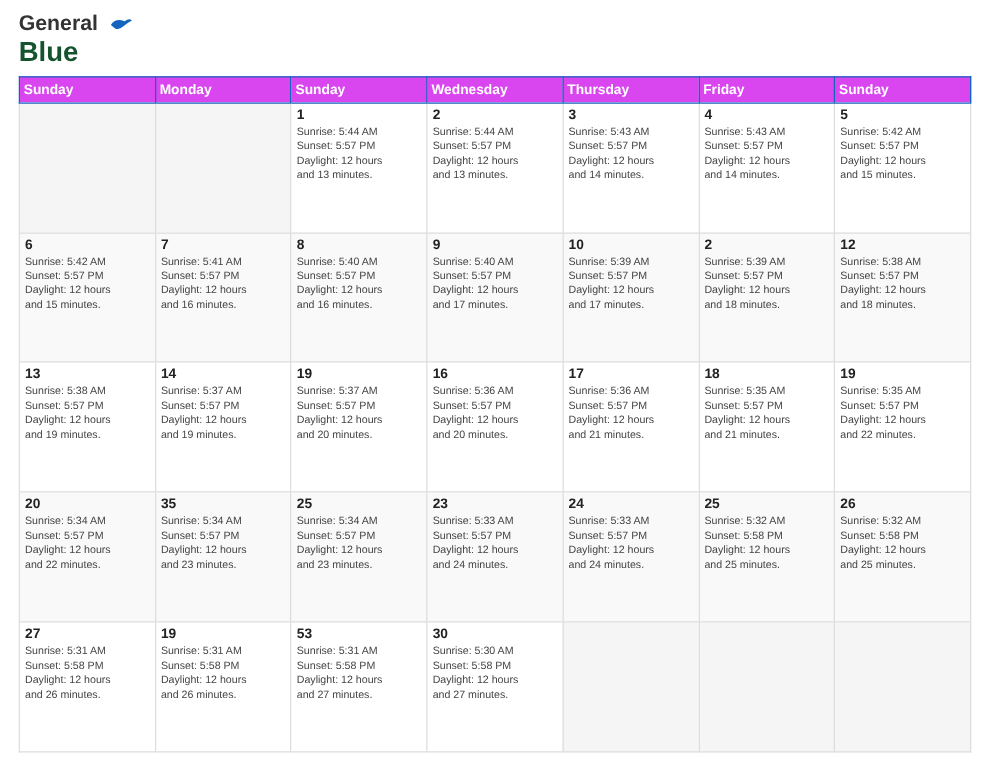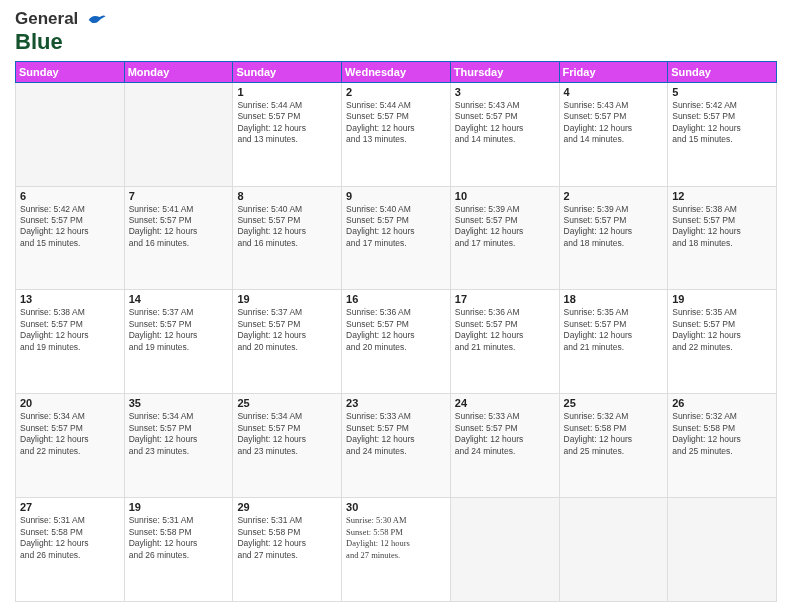--- a/index.html
+++ b/index.html
@@ -326,29 +326,29 @@
 and 26 minutes.</div>
           </td>
           <td>
             <div class="day-num">19</div>
             <div class="day-info" style="white-space: pre-line;">Sunrise: 5:31 AM
 Sunset: 5:58 PM
 Daylight: 12 hours
 and 26 minutes.</div>
           </td>
           <td>
-            <div class="day-num">29</div>
+            <div class="day-num">53</div>
             <div class="day-info" style="white-space: pre-line;">Sunrise: 5:31 AM
 Sunset: 5:58 PM
 Daylight: 12 hours
 and 27 minutes.</div>
           </td>
           <td>
             <div class="day-num">30</div>
-            <div class="day-info" style="white-space: pre-line; font-family: Liberation Serif, serif;">Sunrise: 5:30 AM
+            <div class="day-info" style="white-space: pre-line;">Sunrise: 5:30 AM
 Sunset: 5:58 PM
 Daylight: 12 hours
 and 27 minutes.</div>
           </td>
           <td class="empty-cell"></td>
           <td class="empty-cell"></td>
           <td class="empty-cell"></td>
         </tr>
       </tbody>
   </table>

